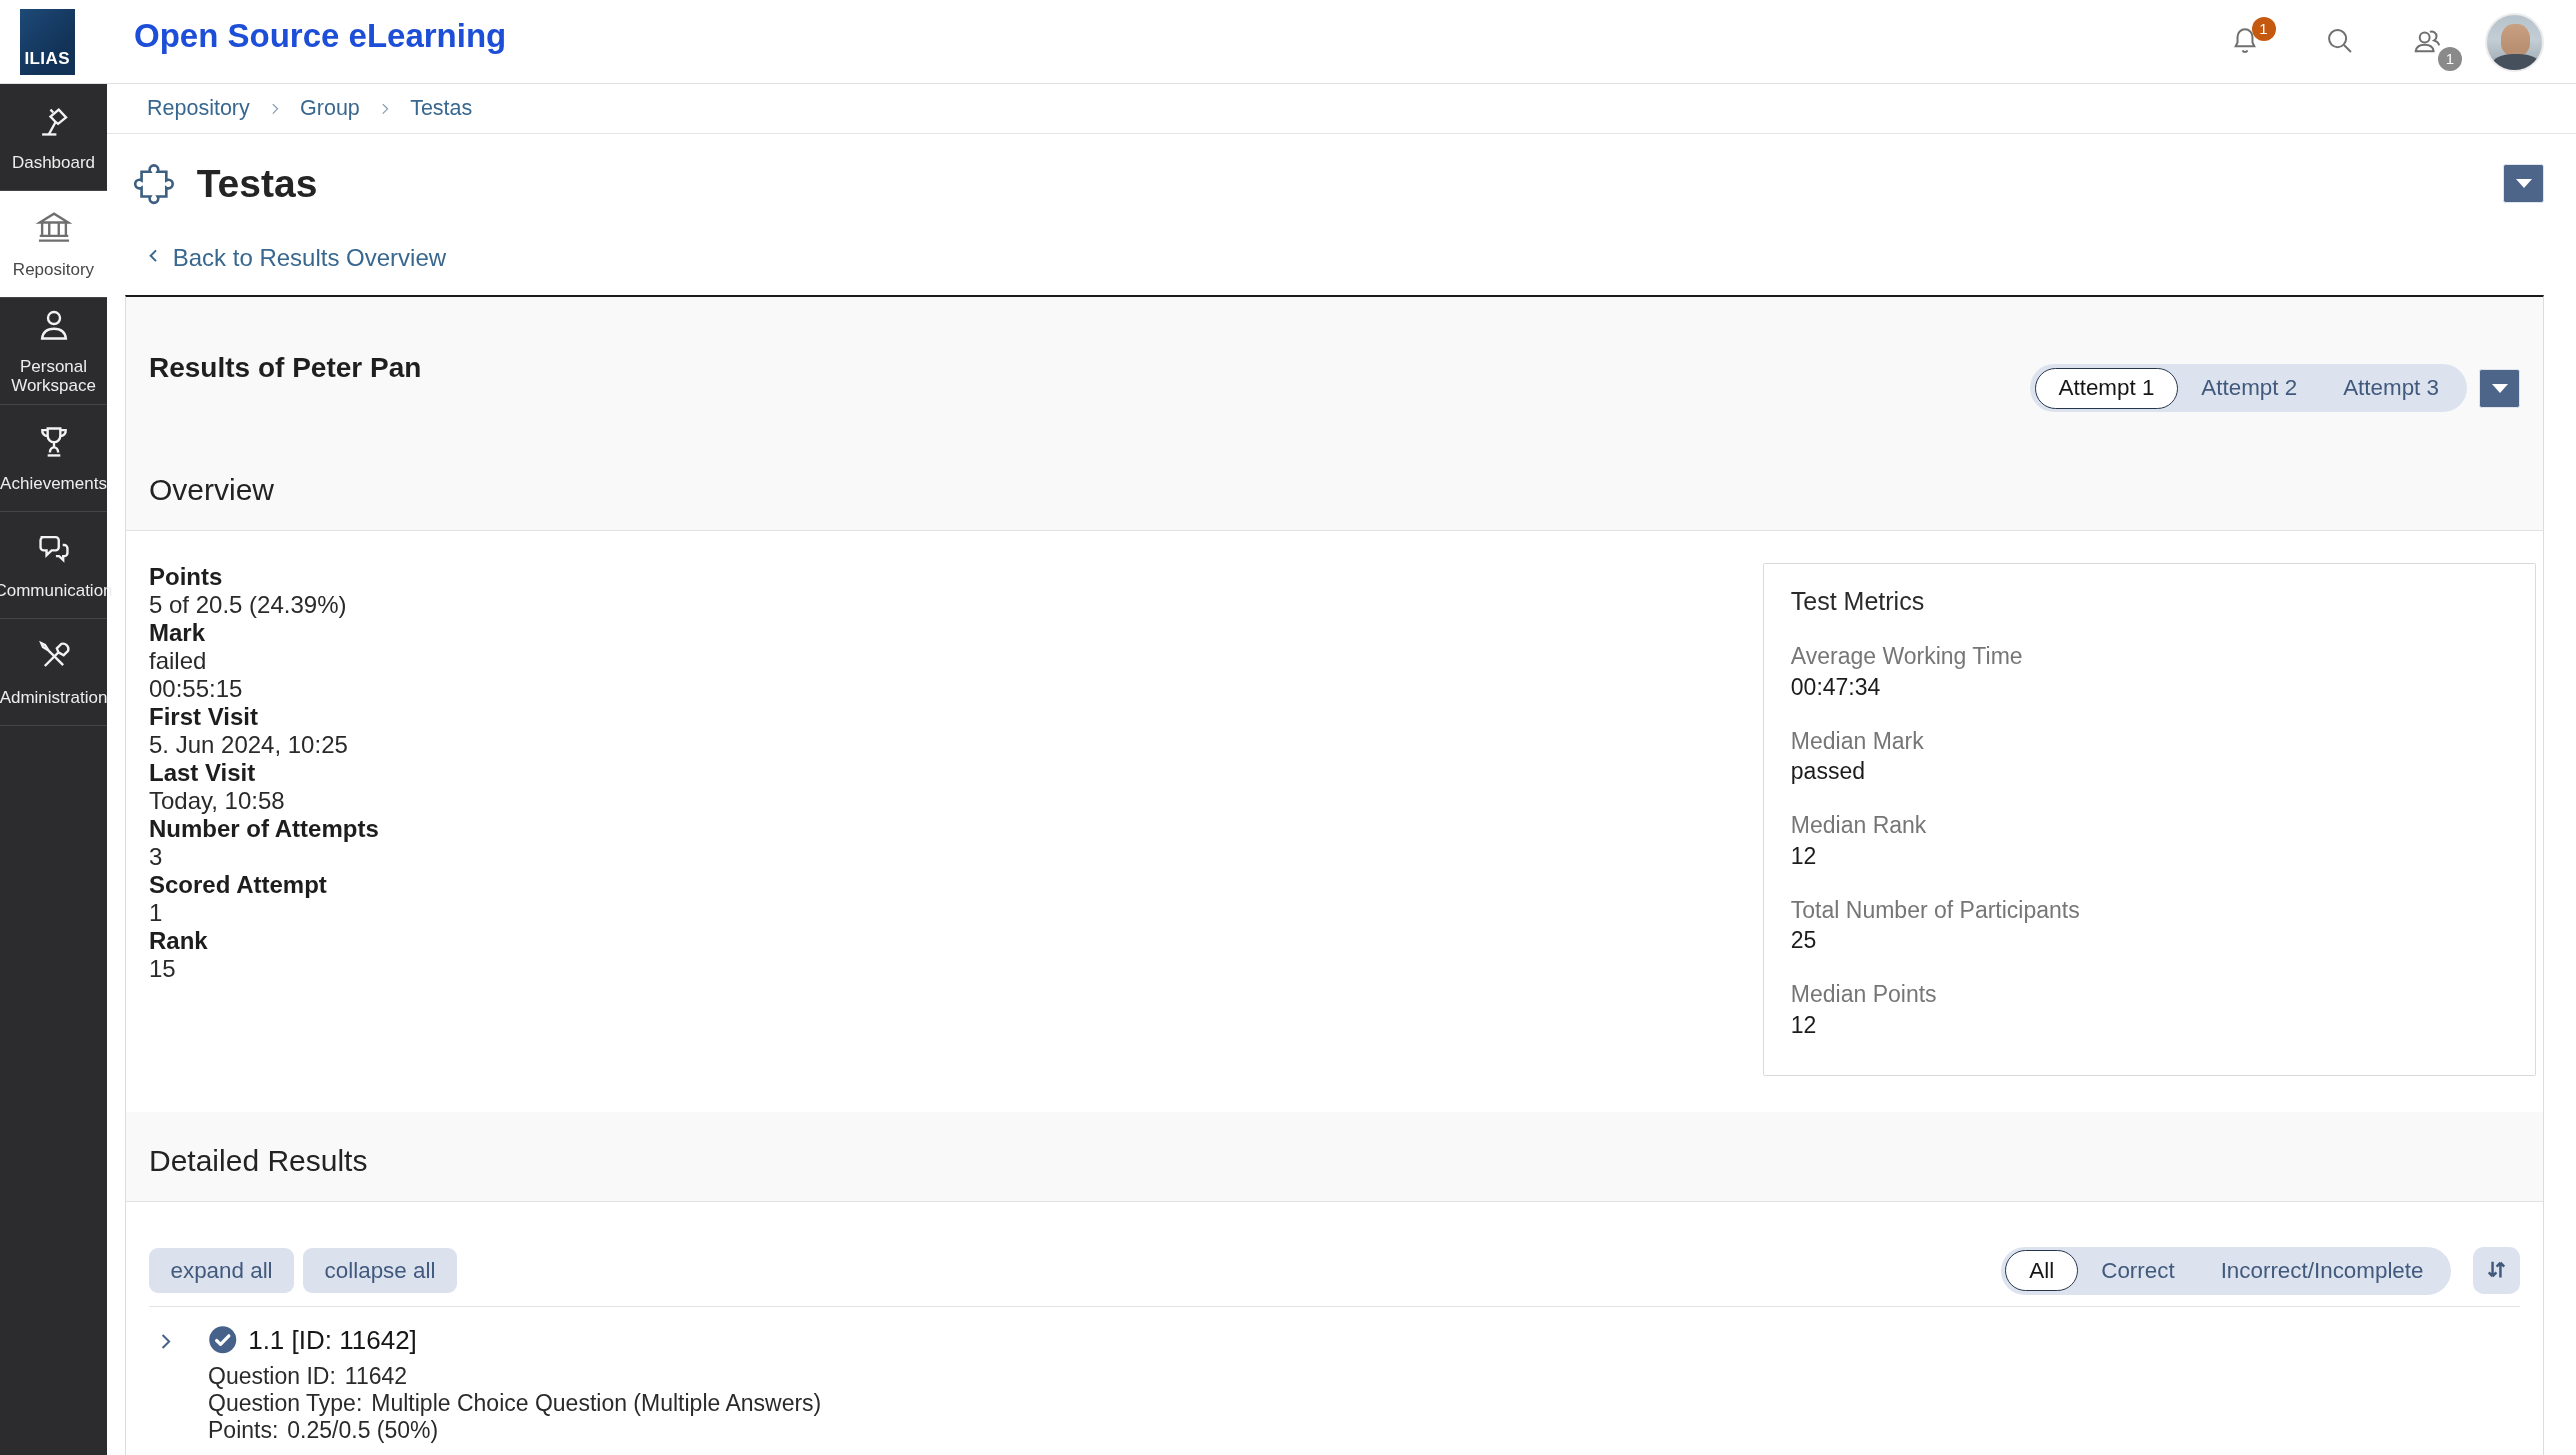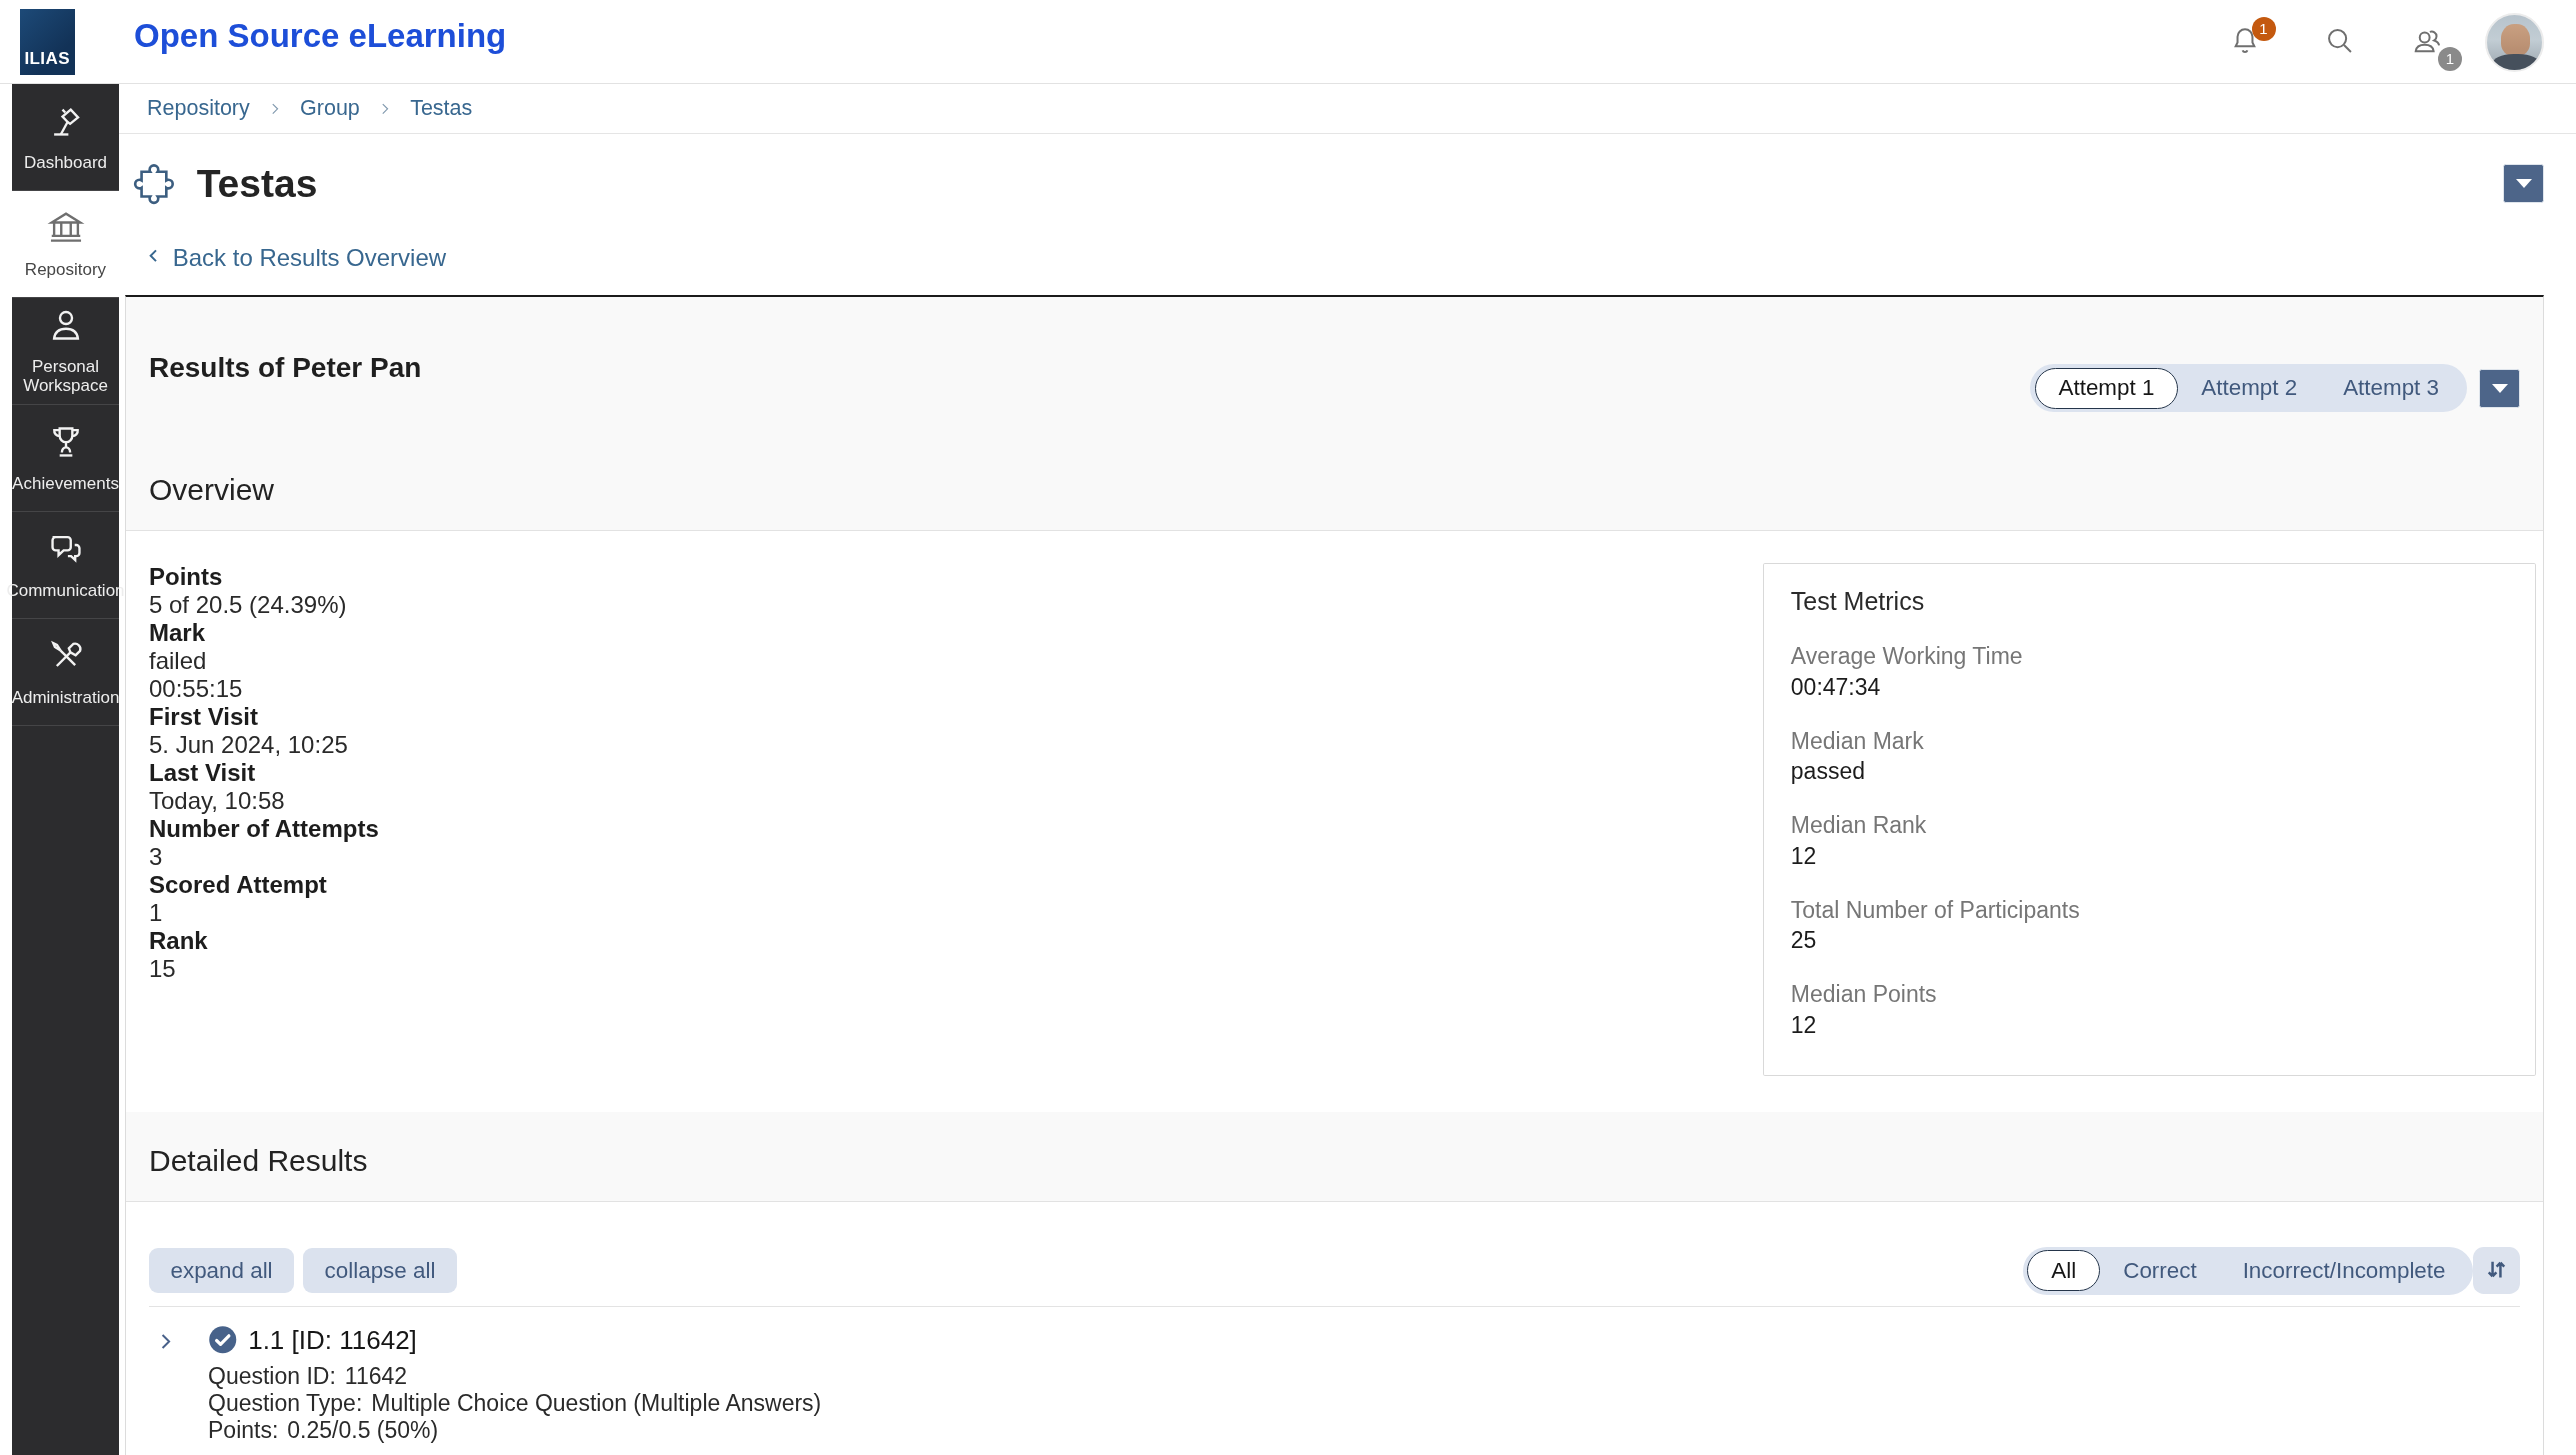--- a/index.html
+++ b/index.html
@@ -24,21 +24,21 @@
   .badge.notif { background:#c4590f; top:-7.2px; right:-12.5px; }
   .badge.contacts { background:#8a8a8a; bottom:-10.7px; right:-16px; }
   .avatar { width:59px; height:59px; border-radius:50%; border:2.7px solid #ececec; overflow:hidden; position:relative;
             background:linear-gradient(180deg,#b7c3cc 0%,#c2cdd4 45%,#9aa4ad 100%); cursor:pointer; }
   .avatar .head { position:absolute; left:14.3px; top:9px; width:29px; height:32px; border-radius:45% 45% 40% 40%;
                   background:linear-gradient(180deg,#c9a081 0%,#b98f72 80%); }
   .avatar .body { position:absolute; left:5.4px; bottom:-7.2px; width:48px; height:23px; border-radius:45% 45% 0 0;
                   background:#46505c; }
 
   
-  .sidebar { position:absolute; left:12px; top:84px; width:107px; bottom:0; background:#2c2c2e; z-index:9; }
+  .sidebar { position:absolute; left:0; top:84px; width:107px; bottom:0; background:#2c2c2e; z-index:9; }
   .sb-item { min-height:107px; display:flex; flex-direction:column; align-items:center; justify-content:center;
              gap:8px; border-bottom:0.9px solid #454547; color:#ededed; font-size:17px; text-align:center;
              padding:7.2px 2.7px; cursor:pointer; line-height:19.7px; }
   .sb-item svg { width:38px; height:38px; stroke:#f2f2f2; fill:none; stroke-width:1.5; }
   .sb-item.active { background:#fff; color:#474747; }
   .sb-item.active svg { stroke:#6f6f6f; }
 
   
   .main { position:absolute; left:107px; top:84px; right:0; bottom:0; background:#fff; overflow:hidden; }
   .breadcrumbs { height:50px; border-bottom:0.9px solid #e5e5e5; display:flex; align-items:center;
@@ -84,21 +84,21 @@
   .metrics-title { font-size:25px; color:#2a2a2a; }
   .m-group { margin-top:27px; }
   .m-label { color:#767676; font-size:23px; line-height:27px; }
   .m-value { color:#1c1c1c; font-size:23px; line-height:27px; margin-top:3.6px; }
 
   .detailed-body { padding:45px 23px 0; background:#fff; }
   .controls-row { display:flex; align-items:center; justify-content:space-between; }
   .btn-lite { background:#dbe2ee; color:#41597d; font-size:22.4px; border:none; border-radius:9px;
               height:45px; padding:0 21.5px; cursor:pointer; font-family:inherit; }
   .left-btns { display:flex; gap:9px; }
-  .right-ctls { display:flex; align-items:center; gap:0; }
+  .right-ctls { display:flex; align-items:center; gap:22px; }
   .sort-btn { width:47px; height:47px; background:#dde3ee; border-radius:10.7px; display:flex;
               align-items:center; justify-content:center; cursor:pointer; }
   .sort-btn svg { width:27px; height:27px; stroke:#41597d; fill:none; stroke-width:2.2; }
 
   .q-list { margin-top:10.7px; border-top:0.9px solid #e3e3e3; }
   .q-item { display:flex; padding:18px 0 10.7px; border-bottom:0.9px solid #e6e6e6; }
   .q-item:last-child { border-bottom:none; }
   .q-exp { width:59px; padding-top:3.6px; display:flex; justify-content:flex-start; cursor:pointer; }
   .q-exp svg { width:19.7px; height:27px; stroke:#49618a; fill:none; stroke-width:2.4; margin-left:7.2px; }
   .q-main { flex:1; }

